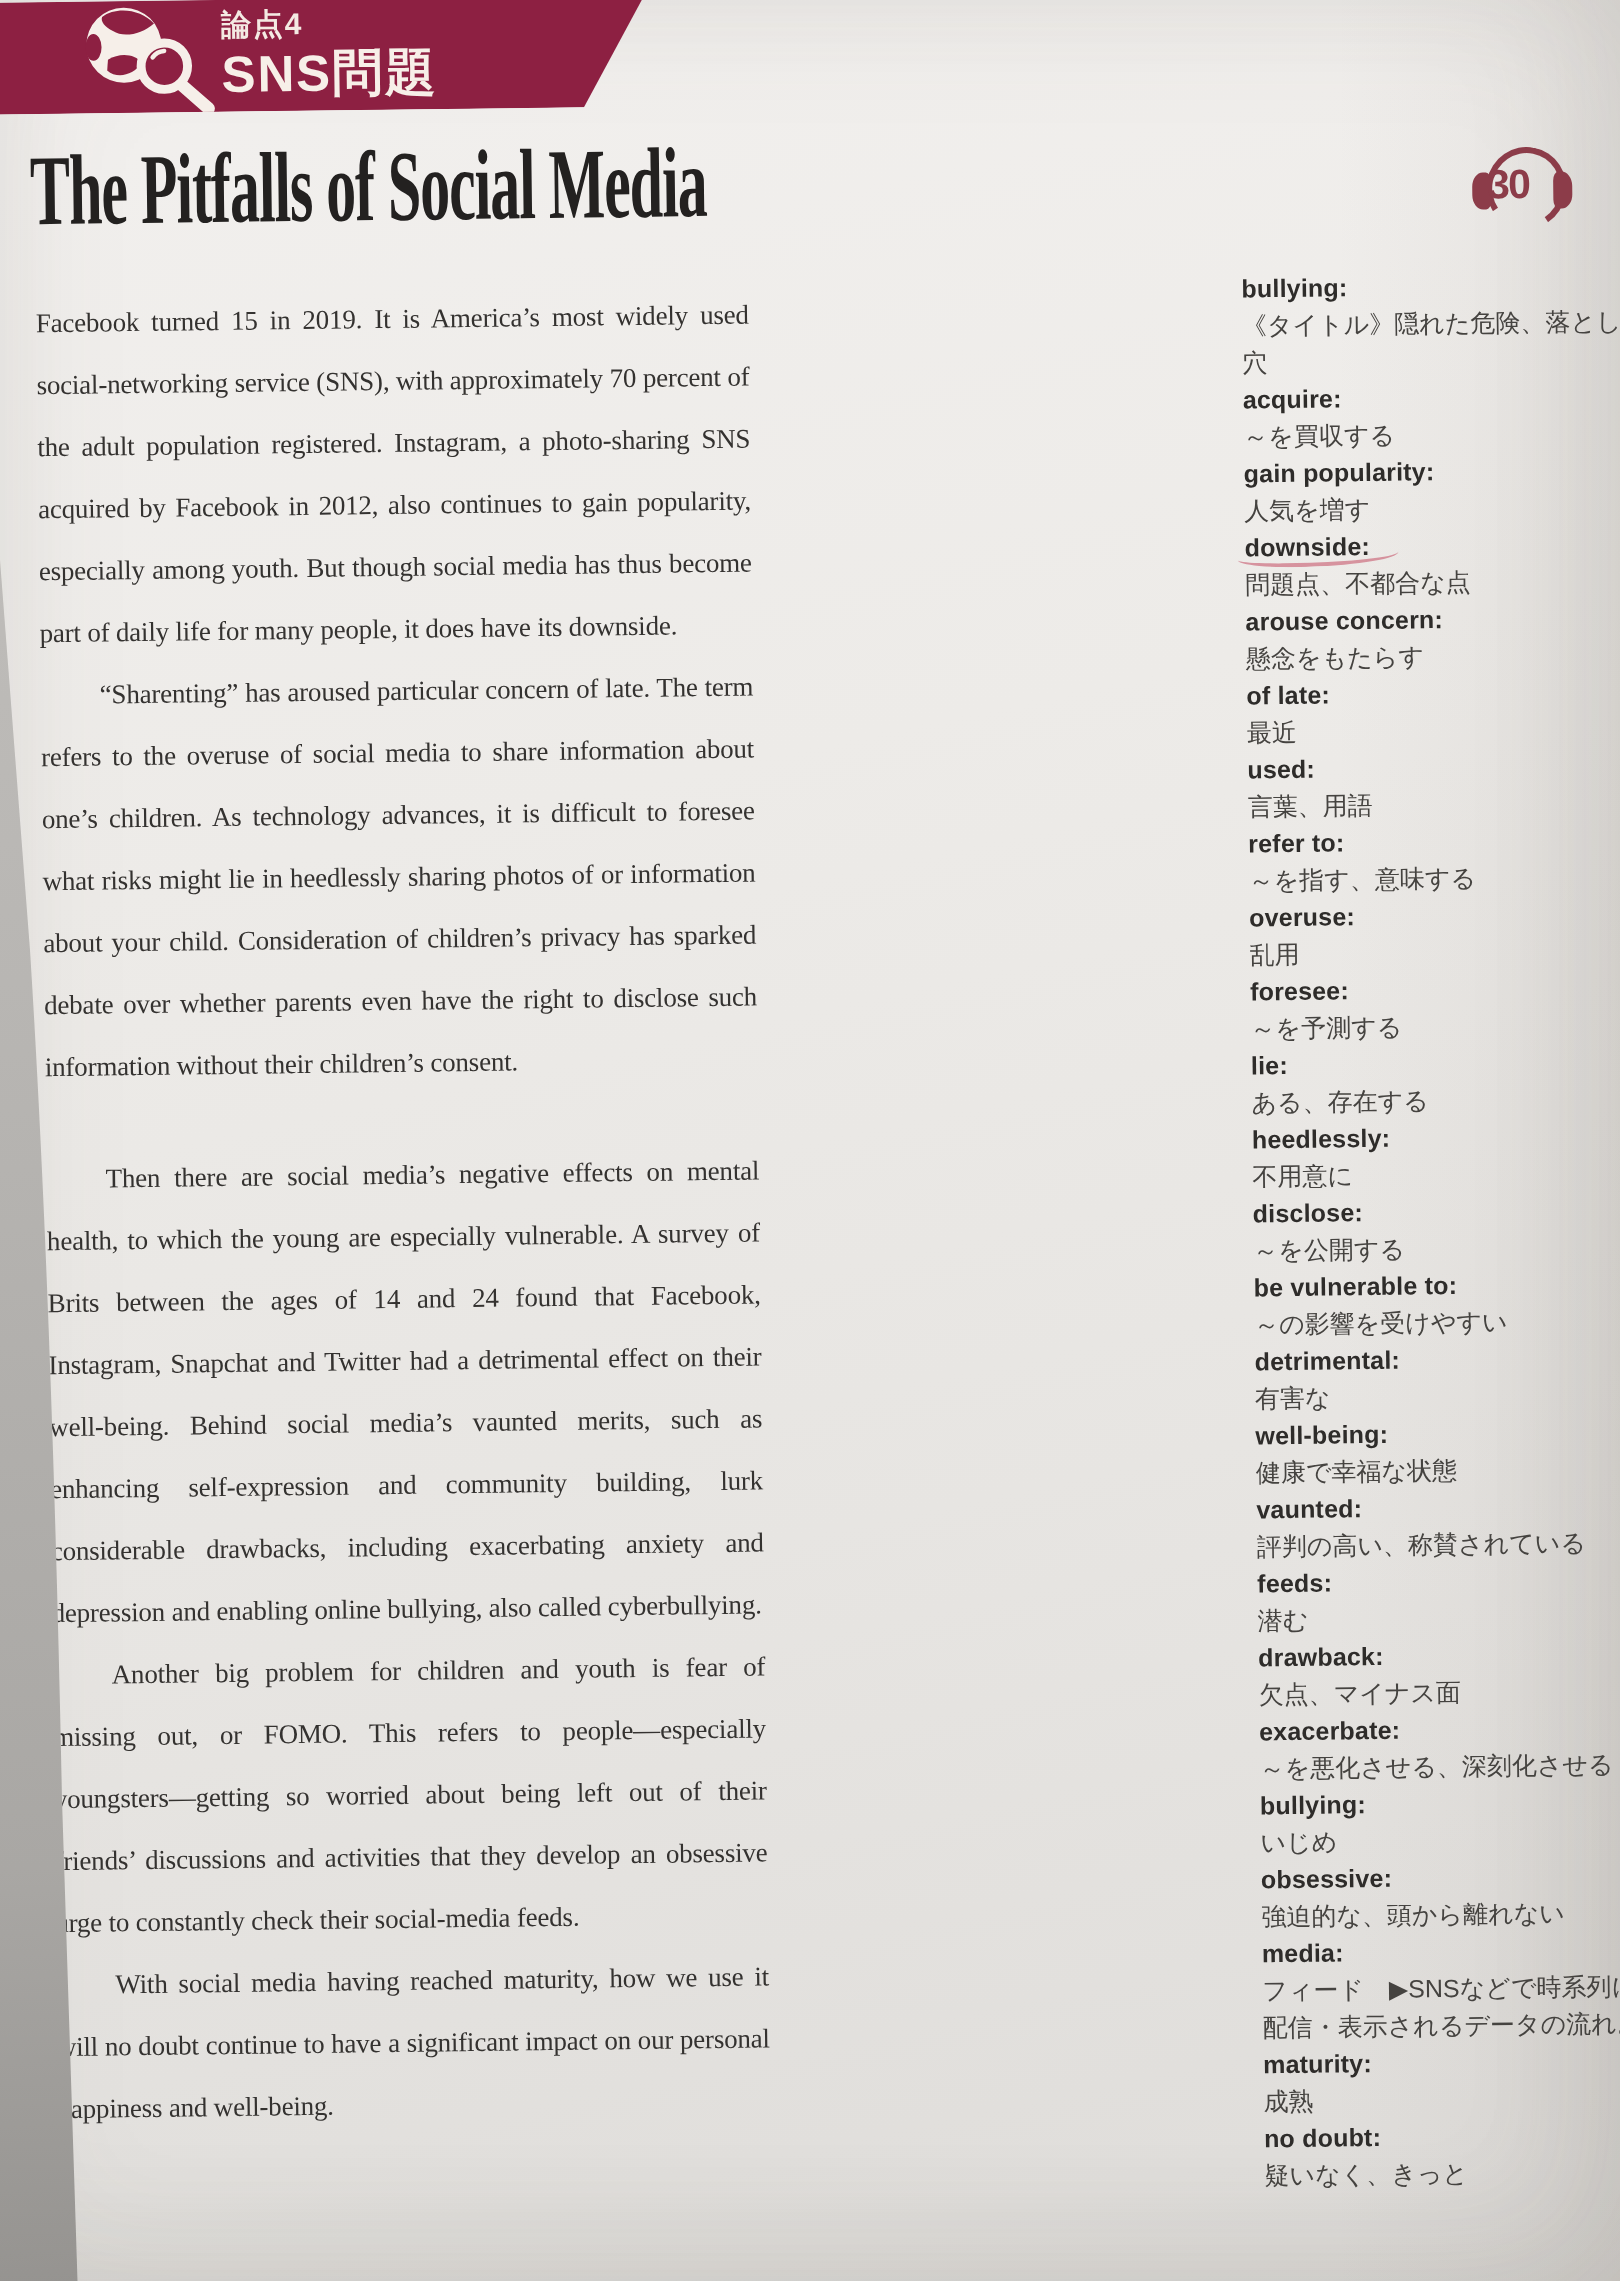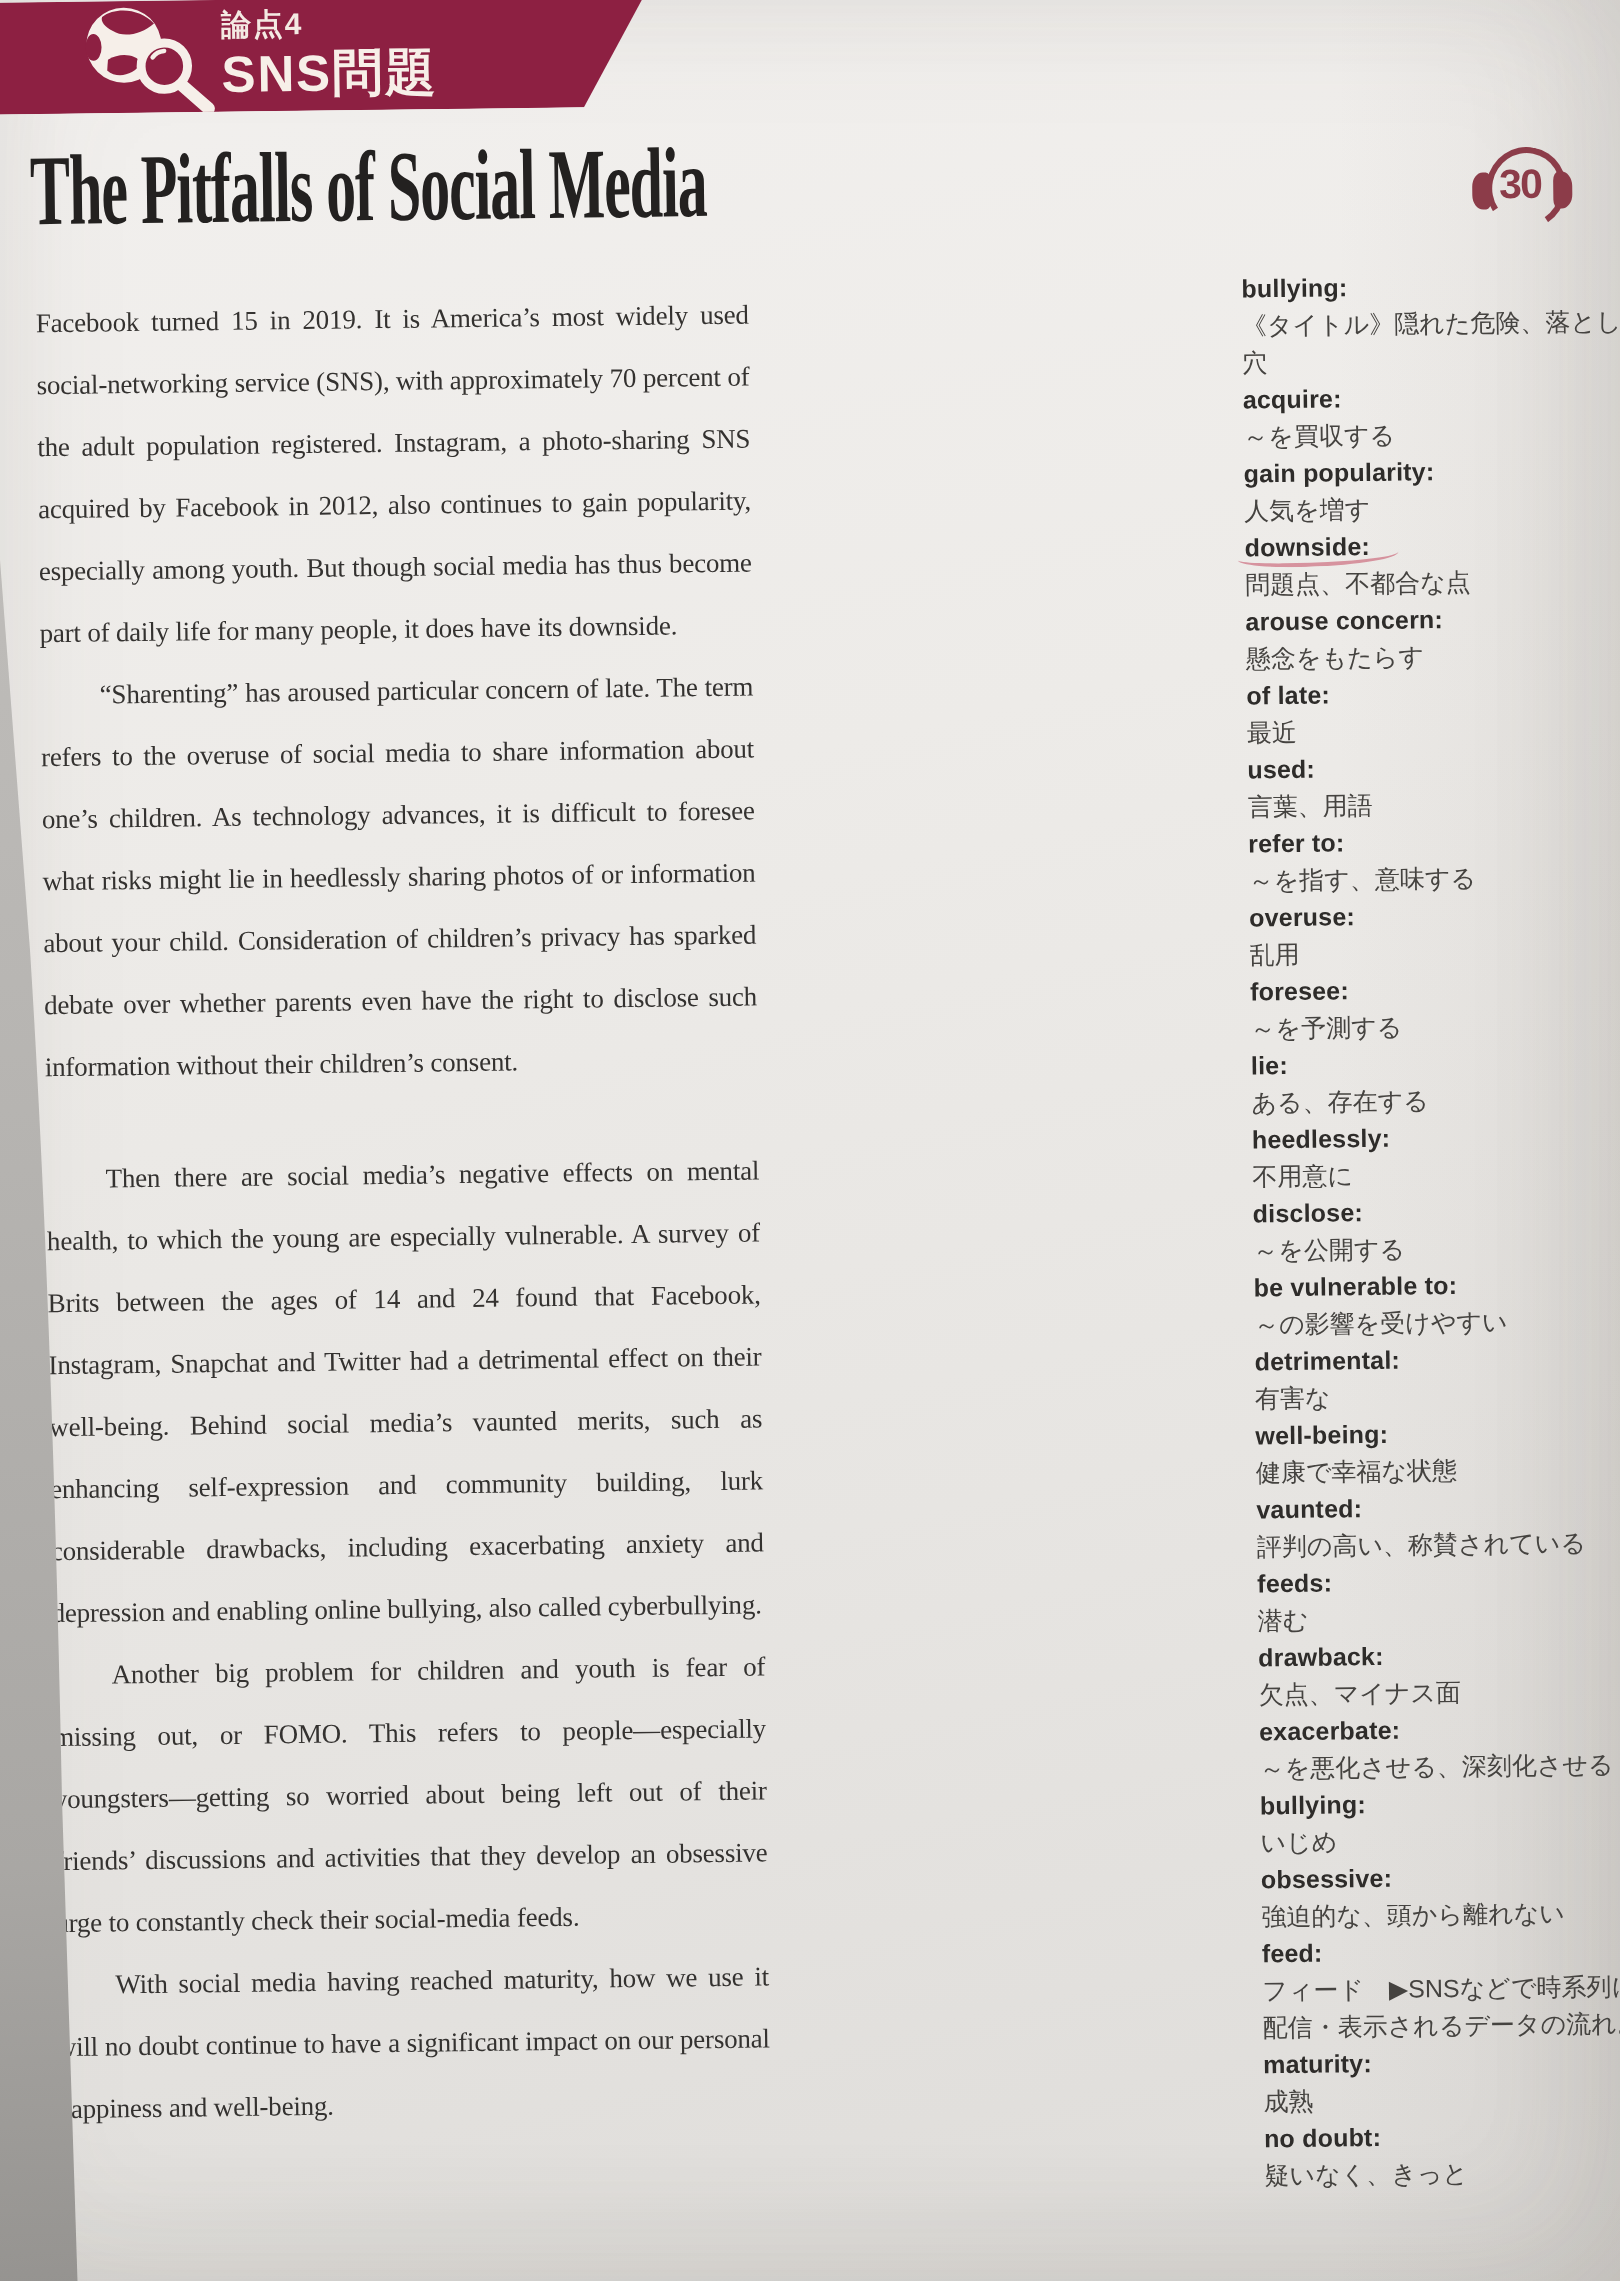--- a/index.html
+++ b/index.html
@@ -34,21 +34,21 @@
   .topic-title{font-size:51px;font-weight:700;line-height:59px;letter-spacing:1.8px;margin-top:1.8px;color:#f7efe8;}
 
   
   .audio-badge{position:absolute;left:1472px;top:162px;width:100px;height:87px;}
   .hb-band{position:absolute;left:14.3px;top:2.7px;width:68px;height:70px;border:6.2px solid var(--c-badge,#8c3c49);
     border-radius:50%;border-bottom-color:transparent;transform:rotate(12deg);}
   .hb-pad-l{position:absolute;left:0;top:28px;width:18.7px;height:37px;background:var(--c-badge,#8c3c49);
     border-radius:10.7px 5.3px 5.3px 10.7px / 14.3px 9px 9px 14.3px;}
   .hb-pad-r{position:absolute;right:0;top:28px;width:18.7px;height:37px;background:var(--c-badge,#8c3c49);
     border-radius:5.3px 10.7px 10.7px 5.3px / 9px 14.3px 14.3px 9px;}
-  .hb-num{position:absolute;left:15px;top:15px;width:66px;text-align:center;
+  .hb-num{position:absolute;left:15px;top:15px;width:66px;text-align:left;
     font:700 41px/50px var(--sans);color:var(--c-badge,#8c3c49);letter-spacing:-1.8px;}
 
   
   .article-title{
     position:absolute;left:30px;top:141px;margin:0;white-space:nowrap;
     font-family:var(--serif);font-weight:700;font-size:100px;line-height:100px;color:#232120;
     letter-spacing:-1.8px;transform:scaleX(0.60);transform-origin:left center;
   }
   .body-col{
     position:absolute;left:34px;top:292px;width:713px;
@@ -195,21 +195,21 @@
   </div>
         <div>
     <div class="g-term"><span class="t">bullying:</span></div>
     <div class="g-def">いじめ</div>
   </div>
         <div>
     <div class="g-term"><span class="t">obsessive:</span></div>
     <div class="g-def">強迫的な、頭から離れない</div>
   </div>
         <div>
-    <div class="g-term"><span class="t">feed:</span></div>
+    <div class="g-term"><span class="t">media:</span></div>
     <div class="g-def">フィード　▶SNSなどで時系列に配信・表示されるデータの流れ。</div>
   </div>
         <div>
     <div class="g-term"><span class="t">maturity:</span></div>
     <div class="g-def">成熟</div>
   </div>
         <div>
     <div class="g-term"><span class="t">no doubt:</span></div>
     <div class="g-def">疑いなく、きっと</div>
   </div>

